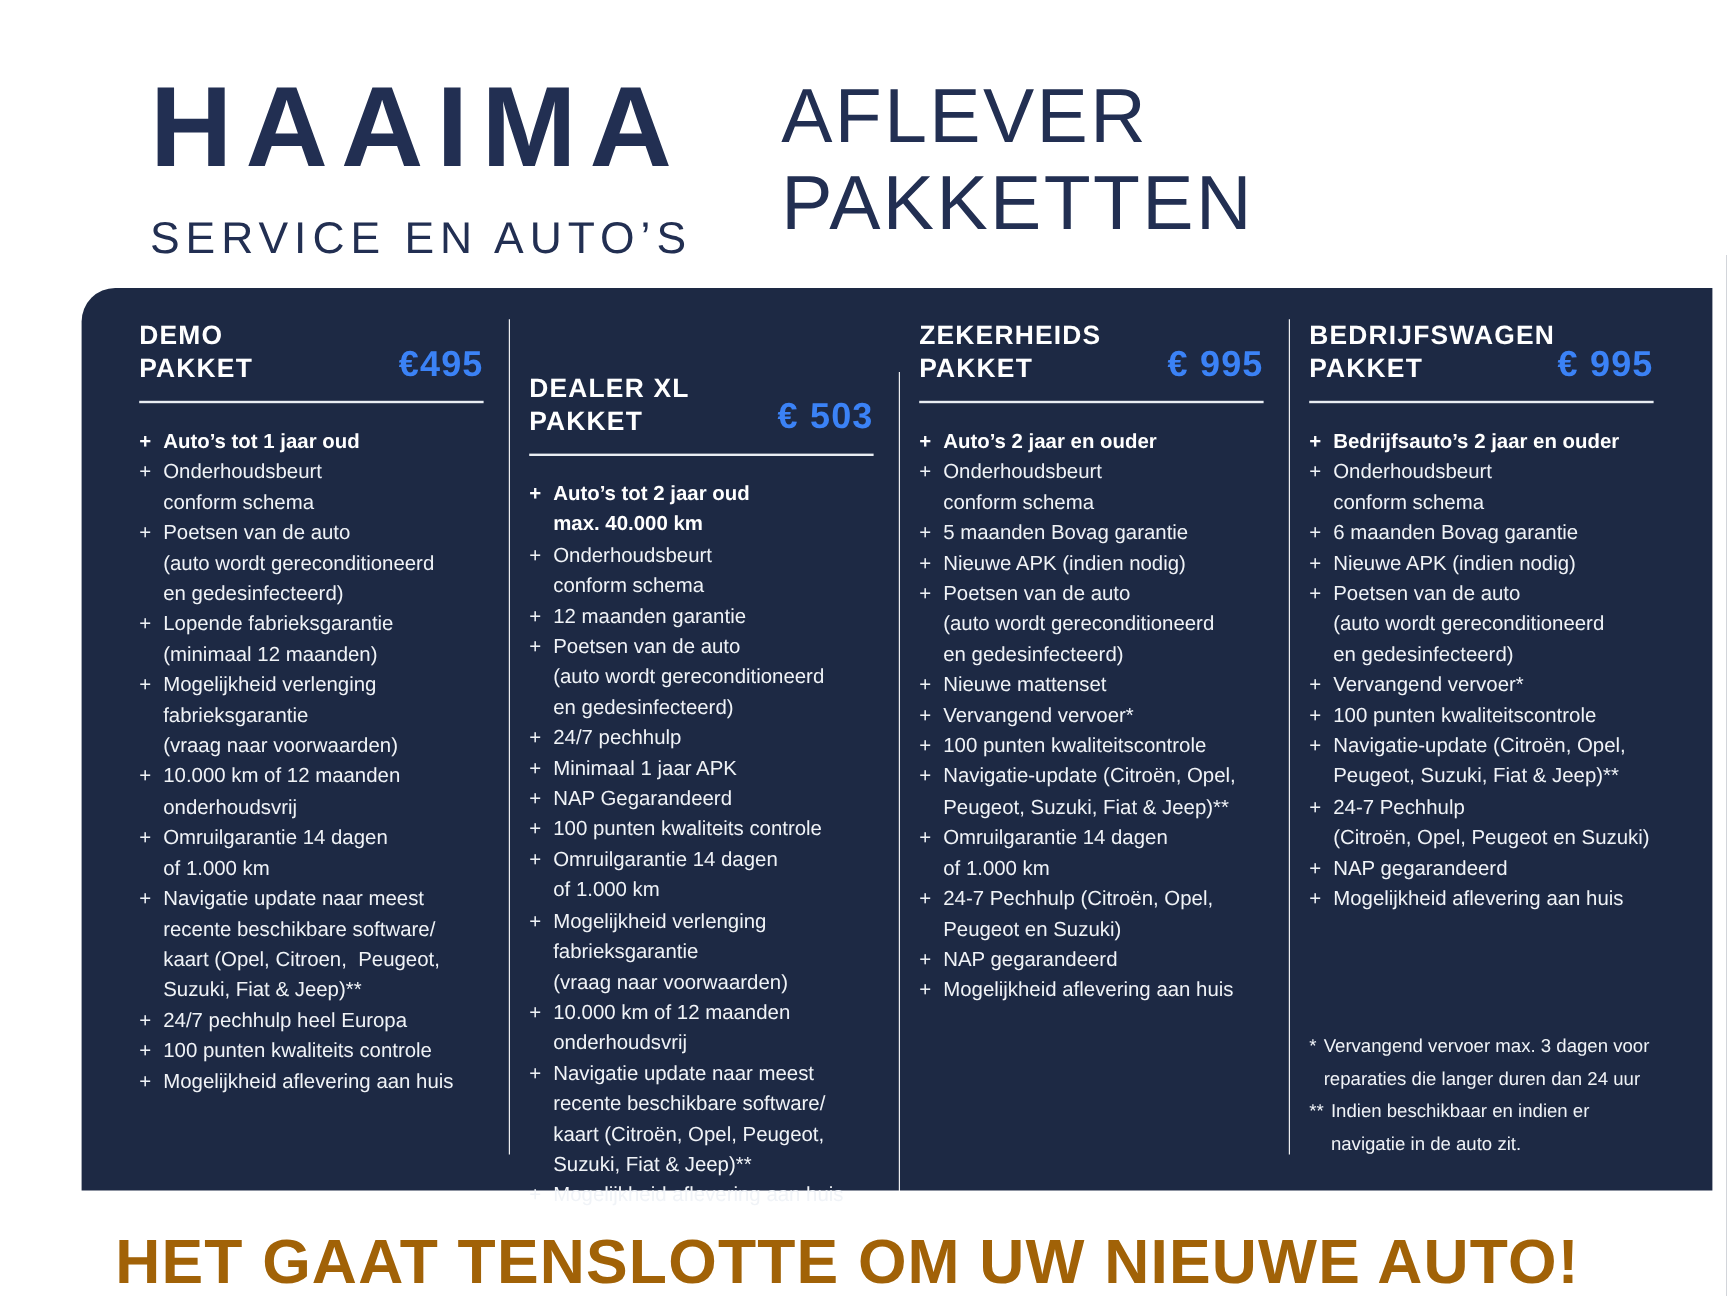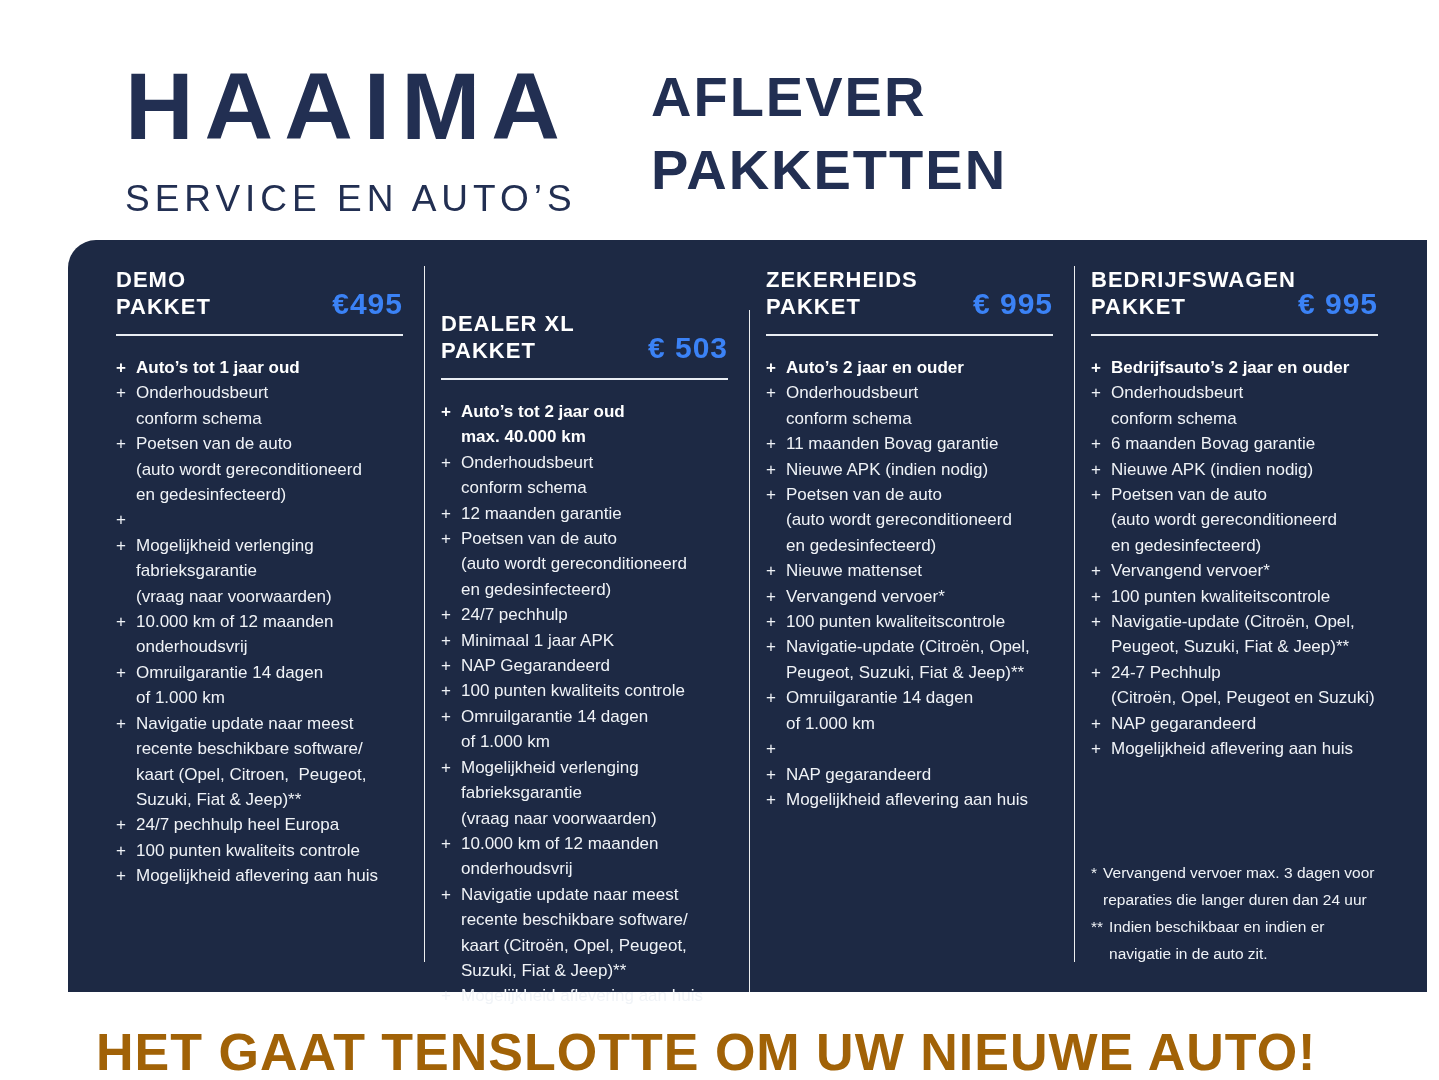--- a/index.html
+++ b/index.html
@@ -16,21 +16,21 @@
   .brand-name{
     font-size:95px;font-weight:700;letter-spacing:11px;
     line-height:96px;color:#222f52;
   }
   .brand-sub{
     font-size:37px;font-weight:400;letter-spacing:5px;
     color:#222f52;margin-top:24px;
   }
   .page-title{
     position:absolute;left:651px;top:60px;margin:0;
-    font-size:56px;font-weight:700;letter-spacing:2px;
+    font-size:64px;font-weight:400;letter-spacing:2px;
     line-height:73px;color:#222f52;
   }
   .page-title span{display:block;}
 
   
   .panel{
     position:absolute;left:68px;top:240px;
     width:1359px;height:752px;
     background:#1d2944;
     border-radius:28px 0 0 0;
@@ -119,20 +119,22 @@
 conform schema</div>
             </div>
             <div class="item">
               <span class="item-mark">+</span>
               <div class="item-text">Poetsen van de auto
 (auto wordt gereconditioneerd
 en gedesinfecteerd)</div>
             </div>
             <div class="item">
               <span class="item-mark">+</span>
+              <div class="item-text">Lopende fabrieksgarantie
+(minimaal 12 maanden)</div>
             </div>
             <div class="item">
               <span class="item-mark">+</span>
               <div class="item-text">Mogelijkheid verlenging
 fabrieksgarantie
 (vraag naar voorwaarden)</div>
             </div>
             <div class="item">
               <span class="item-mark">+</span>
               <div class="item-text">10.000 km of 12 maanden
@@ -249,21 +251,21 @@
               <span class="item-mark">+</span>
               <div class="item-text">Auto’s 2 jaar en ouder</div>
             </div>
             <div class="item">
               <span class="item-mark">+</span>
               <div class="item-text">Onderhoudsbeurt
 conform schema</div>
             </div>
             <div class="item">
               <span class="item-mark">+</span>
-              <div class="item-text">11 maanden Bovag garantie</div>
+              <div class="item-text">5 maanden Bovag garantie</div>
             </div>
             <div class="item">
               <span class="item-mark">+</span>
               <div class="item-text">Nieuwe APK (indien nodig)</div>
             </div>
             <div class="item">
               <span class="item-mark">+</span>
               <div class="item-text">Poetsen van de auto
 (auto wordt gereconditioneerd
 en gedesinfecteerd)</div>
@@ -285,20 +287,22 @@
               <div class="item-text">Navigatie-update (Citroën, Opel,
 Peugeot, Suzuki, Fiat &amp; Jeep)**</div>
             </div>
             <div class="item">
               <span class="item-mark">+</span>
               <div class="item-text">Omruilgarantie 14 dagen
 of 1.000 km</div>
             </div>
             <div class="item">
               <span class="item-mark">+</span>
+              <div class="item-text">24-7 Pechhulp (Citroën, Opel,
+Peugeot en Suzuki)</div>
             </div>
             <div class="item">
               <span class="item-mark">+</span>
               <div class="item-text">NAP gegarandeerd</div>
             </div>
             <div class="item">
               <span class="item-mark">+</span>
               <div class="item-text">Mogelijkheid aflevering aan huis</div>
             </div>
           </div>

